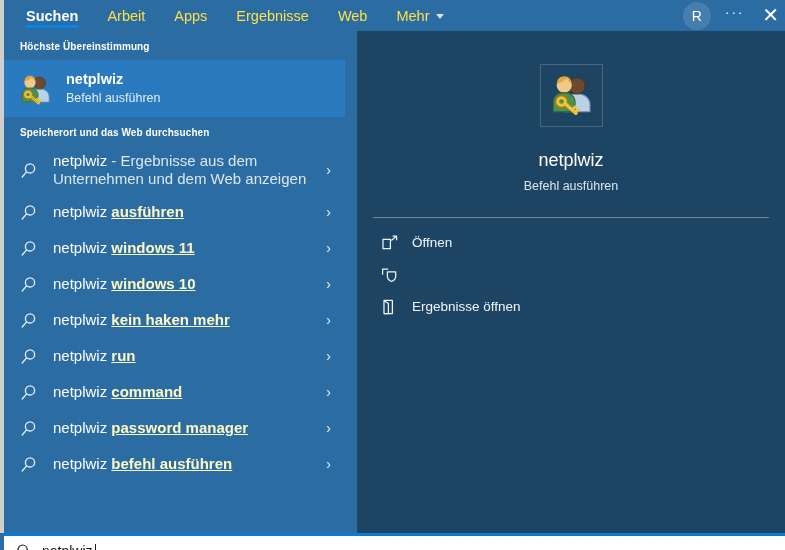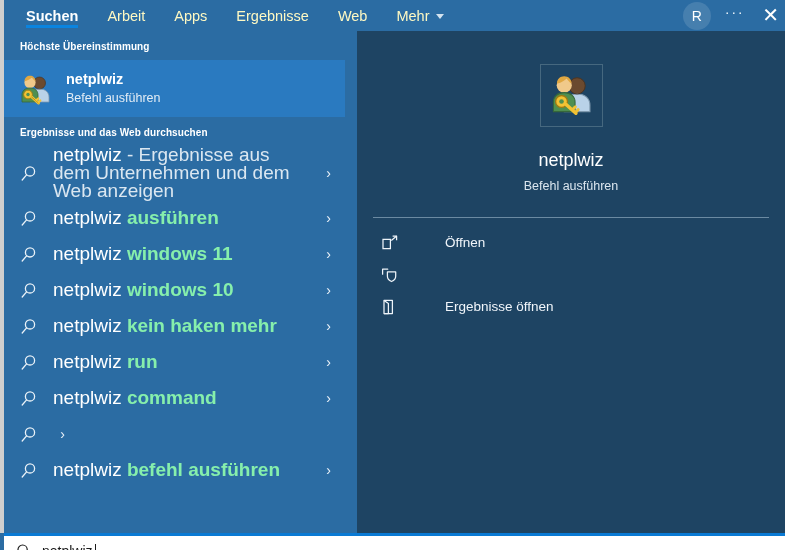--- a/index.html
+++ b/index.html
@@ -47,21 +47,21 @@
     align-items: flex-start;
     height: 31px;
   }
   .tab {
     position: relative;
     padding: 0 0 0 0;
     margin-right: 29px;
     height: 31px;
     display: flex;
     align-items: center;
-    color: #fef9c3;
+    color: #fde047;
     font-size: 14.5px;
     cursor: default;
     white-space: nowrap;
   }
   .tab.active {
     color: #ffffff;
     font-weight: bold;
   }
   .tab.active .tab-underline {
     position: absolute;
@@ -178,26 +178,26 @@
   .suggestion.two-line { min-height: 48px; align-items: center; }
   .sug-icon {
     flex: 0 0 26px;
     width: 26px; height: 22px;
     margin-right: 7px;
     display: flex;
     align-items: center;
   }
   .sug-label {
     color: #f2f7fb;
-    font-size: 19px;
+    font-size: 15px;
     line-height: 18px;
     flex: 1 1 auto;
     padding-right: 10px;
   }
-  .sug-label .b { font-weight: bold; color: #86efac; }
+  .sug-label .b { font-weight: bold; color: #fef9c3; text-decoration: underline; }
   .sug-label .n { font-weight: normal; color: #ffffff; }
   .sug-label .dim { color: #dbe7f1; font-weight: normal; }
   .chevron {
     flex: 0 0 12px;
     color: #e9f1f8;
     font-size: 14px;
     text-align: right;
     line-height: 1;
   }
 
@@ -240,21 +240,20 @@
     margin: 23px 16px 0 16px;
     height: 1px;
     background: #6b8aa2;
   }
   .actions { padding-top: 9px; }
   .action-row {
     display: flex;
     align-items: center;
     height: 32px;
     padding-left: 24px;
-    gap: 33px;
   }
   .action-icon {
     flex: 0 0 26px;
     width: 26px; height: 20px;
     display: flex;
     align-items: center;
   }
   .action-label {
     color: #f0f5fa;
     font-size: 13.5px;
@@ -364,21 +363,21 @@
           <path d="M13.4 24.8l7.2 6.4" stroke="#9c7a14" stroke-width="0.7" fill="none"></path>
           <path d="M18.6 28.1l1.6-1.7M20.8 30.1l1.5-1.6" stroke="#f2c234" stroke-width="2.2" stroke-linecap="round"></path>
         </svg>
       </div>
       <div class="bm-text">
         <div class="bm-title">netplwiz</div>
         <div class="bm-sub">Befehl ausführen</div>
       </div>
     </div>
 
-    <div class="section-head">Ergebnisse und das Web durchsuchen</div>
+    <div class="section-head">Speicherort und das Web durchsuchen</div>
 
     <div class="suggestion two-line">
       <div class="sug-icon">
         <svg width="17" height="17" viewBox="0 0 17 17">
           <circle cx="10" cy="6.4" r="4.6" fill="none" stroke="#eaf2f8" stroke-width="1.3"></circle>
           <line x1="6.6" y1="9.8" x2="2.2" y2="15" stroke="#eaf2f8" stroke-width="1.3" stroke-linecap="round"></line>
         </svg>
       </div>
       <div class="sug-label"><span class="n">netplwiz</span><span class="dim"> - Ergebnisse aus dem Unternehmen und dem Web anzeigen</span></div>
       <div class="chevron">›</div>
@@ -450,20 +449,21 @@
       <div class="chevron">›</div>
     </div>
 
     <div class="suggestion">
       <div class="sug-icon">
         <svg width="17" height="17" viewBox="0 0 17 17">
             <circle cx="10" cy="6.4" r="4.6" fill="none" stroke="#eaf2f8" stroke-width="1.3"></circle>
             <line x1="6.6" y1="9.8" x2="2.2" y2="15" stroke="#eaf2f8" stroke-width="1.3" stroke-linecap="round"></line>
           </svg>
       </div>
+      <div class="sug-label"><span class="n">netplwiz </span><span class="b">password manager</span></div>
       <div class="chevron">›</div>
     </div>
 
     <div class="suggestion">
       <div class="sug-icon">
         <svg width="17" height="17" viewBox="0 0 17 17">
             <circle cx="10" cy="6.4" r="4.6" fill="none" stroke="#eaf2f8" stroke-width="1.3"></circle>
             <line x1="6.6" y1="9.8" x2="2.2" y2="15" stroke="#eaf2f8" stroke-width="1.3" stroke-linecap="round"></line>
           </svg>
       </div>

